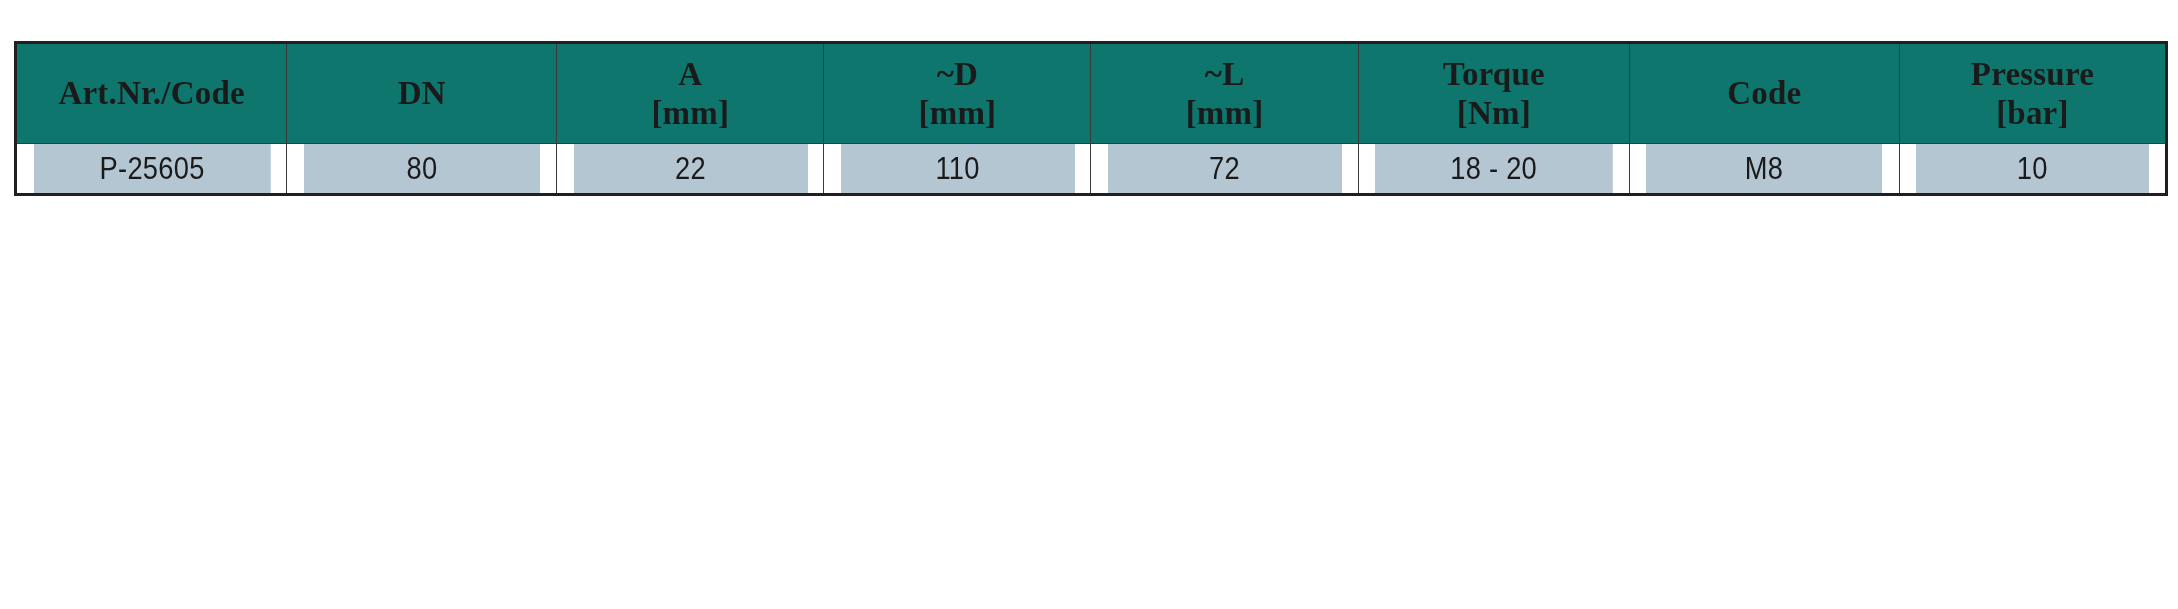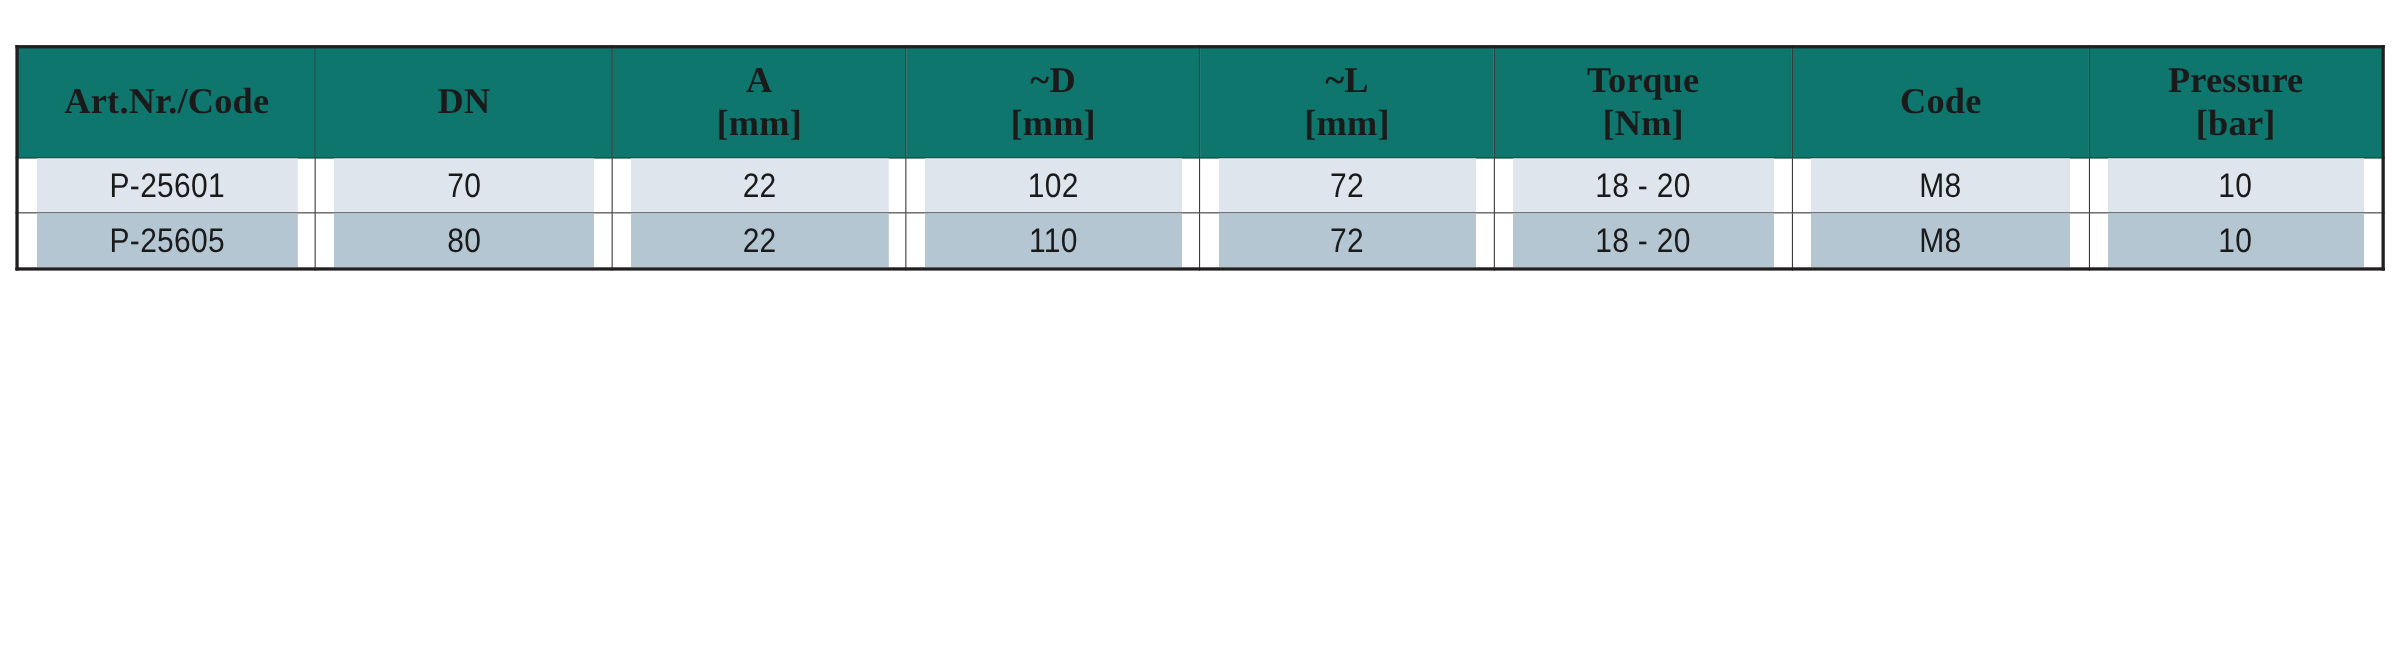--- a/index.html
+++ b/index.html
@@ -105,30 +105,20 @@
           <th><span class="hdr-main">~D</span><span class="hdr-unit">[mm]</span></th>
           <th><span class="hdr-main">~L</span><span class="hdr-unit">[mm]</span></th>
           <th><span class="hdr-main">Torque</span><span class="hdr-unit">[Nm]</span></th>
           <th class="single">
             <span class="hdr-main">Code</span>
           </th>
           <th><span class="hdr-main">Pressure</span><span class="hdr-unit">[bar]</span></th>
         </tr>
     </thead>
     <tbody>
-        <tr class="band-light">
-          <td>P-25601</td>
-          <td>70</td>
-          <td>22</td>
-          <td>102</td>
-          <td>72</td>
-          <td>18 - 20</td>
-          <td>M8</td>
-          <td>10</td>
-        </tr>
         <tr class="band-dark">
           <td>P-25605</td>
           <td>80</td>
           <td>22</td>
           <td>110</td>
           <td>72</td>
           <td>18 - 20</td>
           <td>M8</td>
           <td>10</td>
         </tr>

